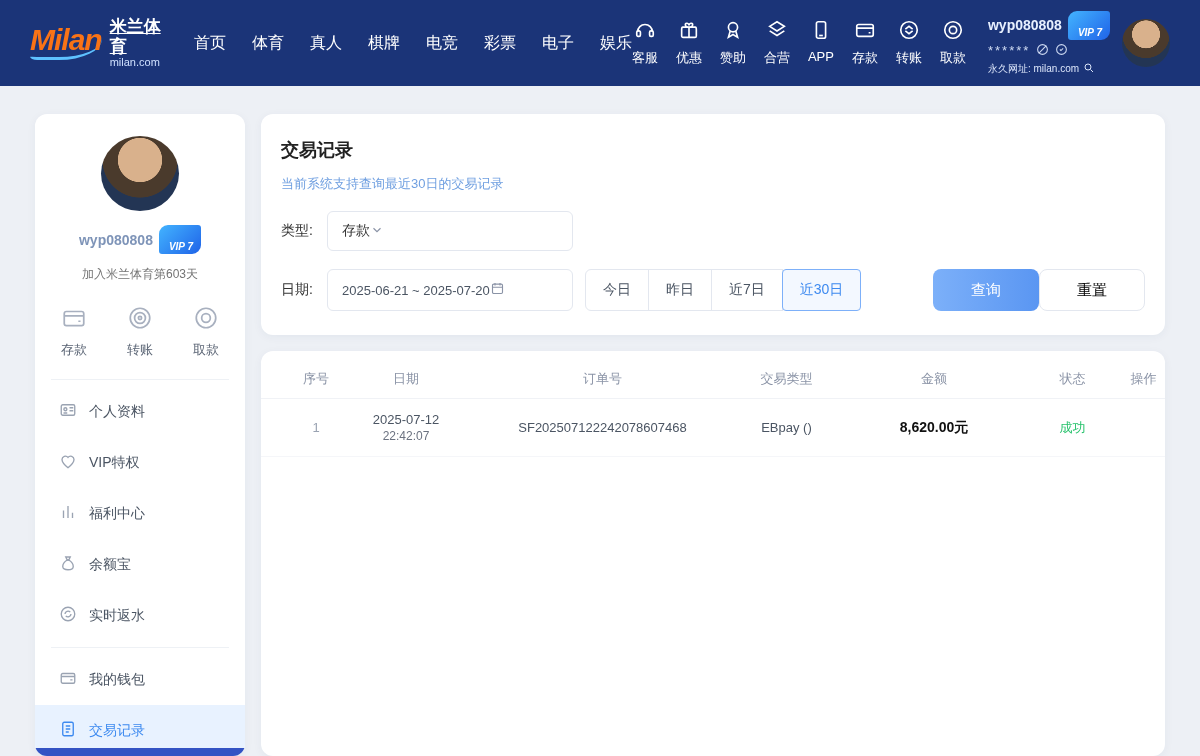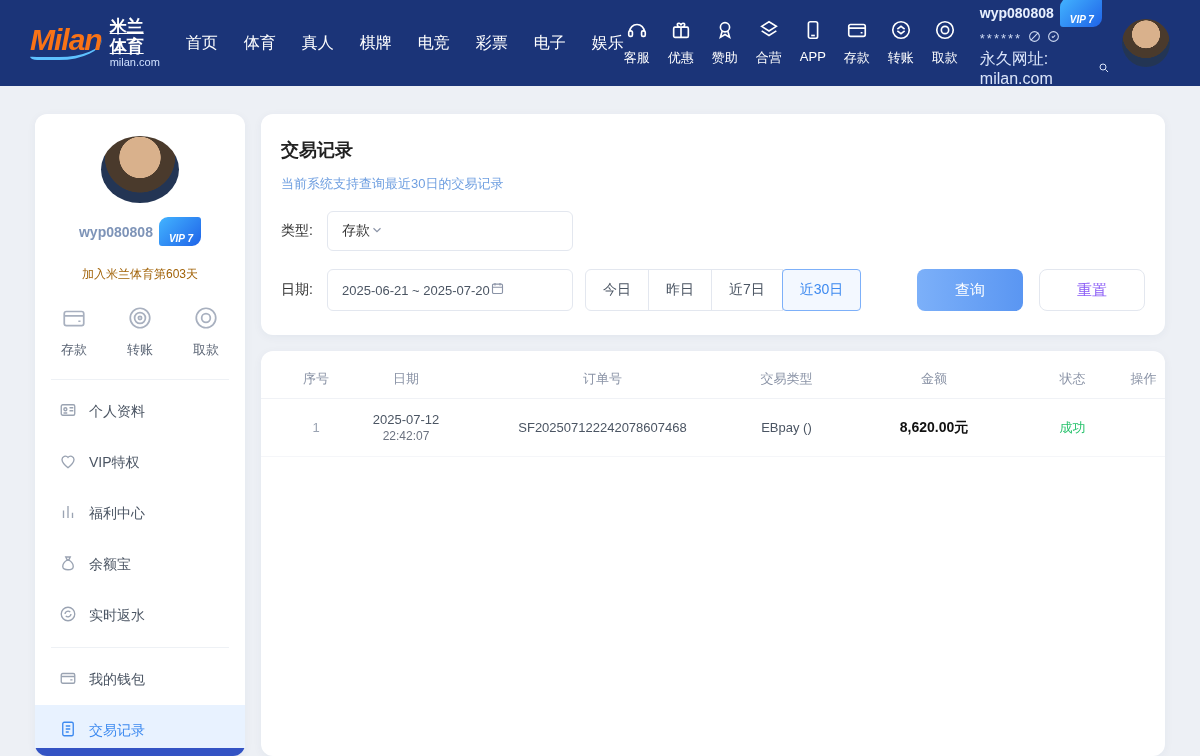--- a/index.html
+++ b/index.html
@@ -18,34 +18,34 @@
   .nav-spacer { flex:1; }
   .quick-icons { display:flex; gap:18px; margin-right:22px; }
   .qi { display:flex; flex-direction:column; align-items:center; gap:4px; cursor:pointer; }
   .qi svg { width:22px; height:22px; }
   .qi-label { font-size:13px; color:#fff; white-space:nowrap; }
   .user-block { display:flex; flex-direction:column; gap:3px; margin-right:12px; align-items:flex-start; }
   .user-row1 { display:flex; align-items:center; gap:6px; font-size:14px; font-weight:bold; color:#e8f0ff; }
   .vip-badge { background:linear-gradient(135deg,#43b4ff,#1f63e8); color:#fff; font-size:10px; font-style:italic; font-weight:bold; padding:16px 8px 2px 10px; border-radius:9px 3px 9px 3px; white-space:nowrap; }
   .user-row2 { display:flex; align-items:center; gap:6px; font-size:13px; color:#cdd9f2; letter-spacing:2px; }
   .user-row2 svg { width:13px; height:13px; }
-  .user-row3 { display:flex; align-items:center; gap:4px; font-size:16px; color:#dbe5fa; letter-spacing:0; }
+  .user-row3 { display:flex; align-items:center; gap:4px; font-size:10px; color:#dbe5fa; letter-spacing:0; }
   .user-row3 svg { width:12px; height:12px; }
   .avatar { width:48px; height:48px; border-radius:50%; background:radial-gradient(circle at 50% 32%, #d9b18c 0 34%, #4a3a2c 35% 58%, #233554 59%); flex-shrink:0; }
 
   
   .content { display:flex; gap:16px; padding:28px 35px 0; height:670px; }
   .card { background:#fff; border-radius:12px; box-shadow:0 2px 10px rgba(25,50,100,.05); }
 
   
   .sidebar { width:210px; flex-shrink:0; padding-top:22px; position:relative; overflow:hidden; display:flex; flex-direction:column; }
   .sb-avatar { width:78px; height:78px; border-radius:50%; margin:0 auto; background:radial-gradient(circle at 50% 32%, #d9b18c 0 34%, #4a3a2c 35% 58%, #233554 59%); }
   .sb-user { display:flex; justify-content:center; align-items:center; gap:6px; margin-top:14px; }
   .sb-username { font-size:14px; color:#7e94b8; font-weight:bold; }
-  .sb-join { text-align:center; font-size:12px; color:#a16207; margin-top:20px; }
+  .sb-join { text-align:center; font-size:12px; color:#737373; margin-top:12px; }
   .sb-actions { display:flex; justify-content:space-between; padding:0 26px; margin-top:22px; }
   .sb-action { display:flex; flex-direction:column; align-items:center; gap:6px; cursor:pointer; color:#a8b0bf; }
   .sb-action svg { width:26px; height:26px; }
   .sb-action-label { font-size:13px; color:#5a6474; }
   .sb-divider { height:1px; background:#eef1f5; margin:20px 16px 6px; }
   .sb-menu { display:flex; flex-direction:column; }
   .menu-item { display:flex; align-items:center; gap:12px; padding:15px 24px; font-size:14px; color:#4b5563; cursor:pointer; }
   .menu-item svg { width:18px; height:18px; color:#9aa3b2; flex-shrink:0; }
   .menu-item.active { background:#e8f2ff; color:#3d8af0; }
   .menu-item.active svg { color:#3d8af0; }
@@ -61,21 +61,21 @@
   .select-box { width:246px; height:40px; border:1px solid #e3e7ef; border-radius:6px; display:flex; align-items:center; padding:0 14px; font-size:14px; color:#333; cursor:pointer; background:#fff; }
   .select-box svg { margin-left:auto; width:14px; height:14px; color:#8a93a6; }
   .date-box { width:246px; height:42px; border:1px solid #e3e7ef; border-radius:6px; display:flex; align-items:center; padding:16px 14px; font-size:13px; color:#4b5563; cursor:pointer; background:#fff; }
   .date-box svg { margin-left:auto; width:15px; height:15px; color:#8a93a6; }
   .range-group { display:flex; margin-left:12px; }
   .range-btn { height:42px; padding:0 17px; display:flex; align-items:center; border:1px solid #e3e7ef; background:#fff; font-size:14px; color:#4b5563; cursor:pointer; margin-left:-1px; position:relative; }
   .range-btn:first-child { border-radius:6px 0 0 6px; margin-left:0; }
   .range-btn:last-child { border-radius:0 6px 6px 0; }
   .range-btn.active { color:#3d8af0; border-color:#7db0f9; background:#f3f8ff; z-index:1; border-radius:4px; }
   .btn-search { margin-left:auto; width:106px; height:42px; border:none; border-radius:8px; background:linear-gradient(90deg,#7cb0f9,#5a96f2); color:#fff; font-size:15px; cursor:pointer; font-family:inherit; }
-  .btn-reset { margin-left:16px; width:106px; height:42px; border:1px solid #e3e7ef; border-radius:8px; background:#fff; color:#8b5cf6; font-size:15px; cursor:pointer; font-family:inherit; }
+  .btn-reset { width:106px; height:42px; border:1px solid #e3e7ef; border-radius:8px; background:#fff; color:#000000; font-size:15px; cursor:pointer; font-family:inherit; }
 
   
   .table-card { flex:1; padding:8px 0 0; overflow:hidden; }
   .t-row { display:grid; grid-template-columns:55px 125px 268px 100px 195px 82px 60px; align-items:center; padding:0 20px;text-align:center; }
   .t-head { height:40px; font-size:13px; color:#8a93a6; border-bottom:1px solid #f0f2f6; }
   .t-data { height:58px; font-size:13px; color:#4b5563; border-bottom:1px solid #f5f6f9; }
   .t-cell { padding-left:15px; }
   .cell-index { color:#9aa3b2; }
   .cell-date-main { color:#4b5563; }
   .cell-date-time { color:#6b7280; font-size:12px; margin-top:2px; }

